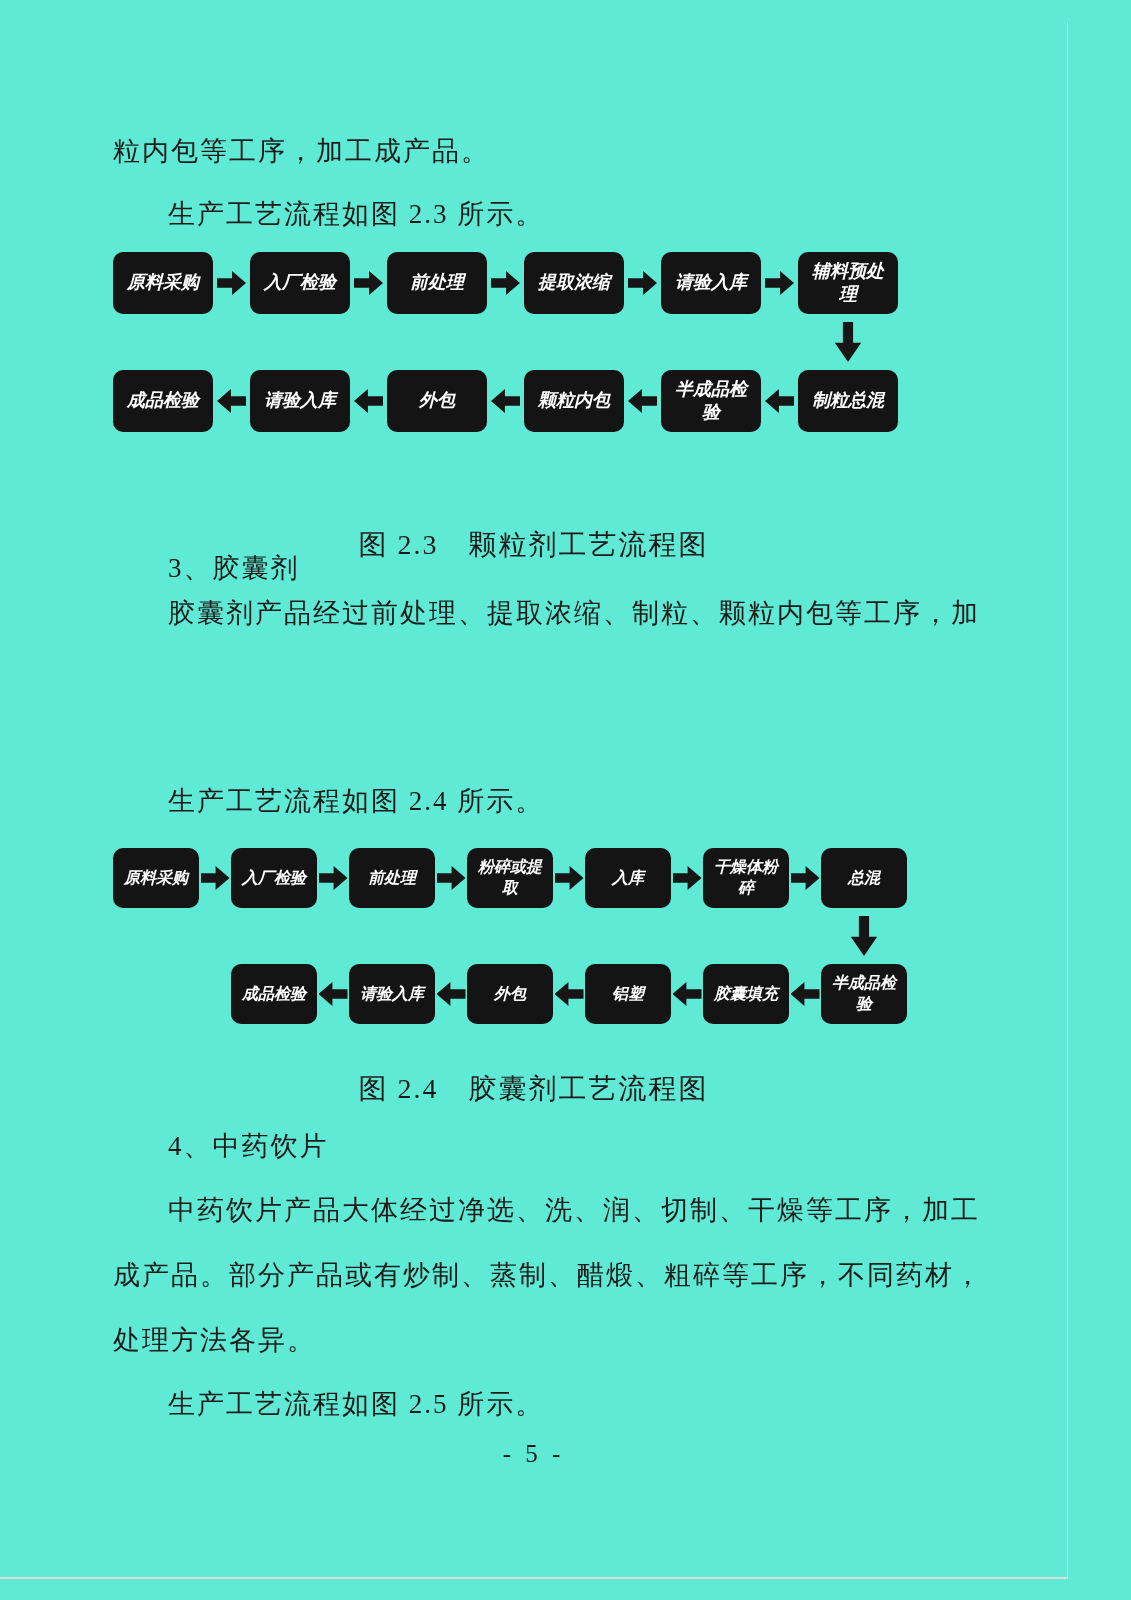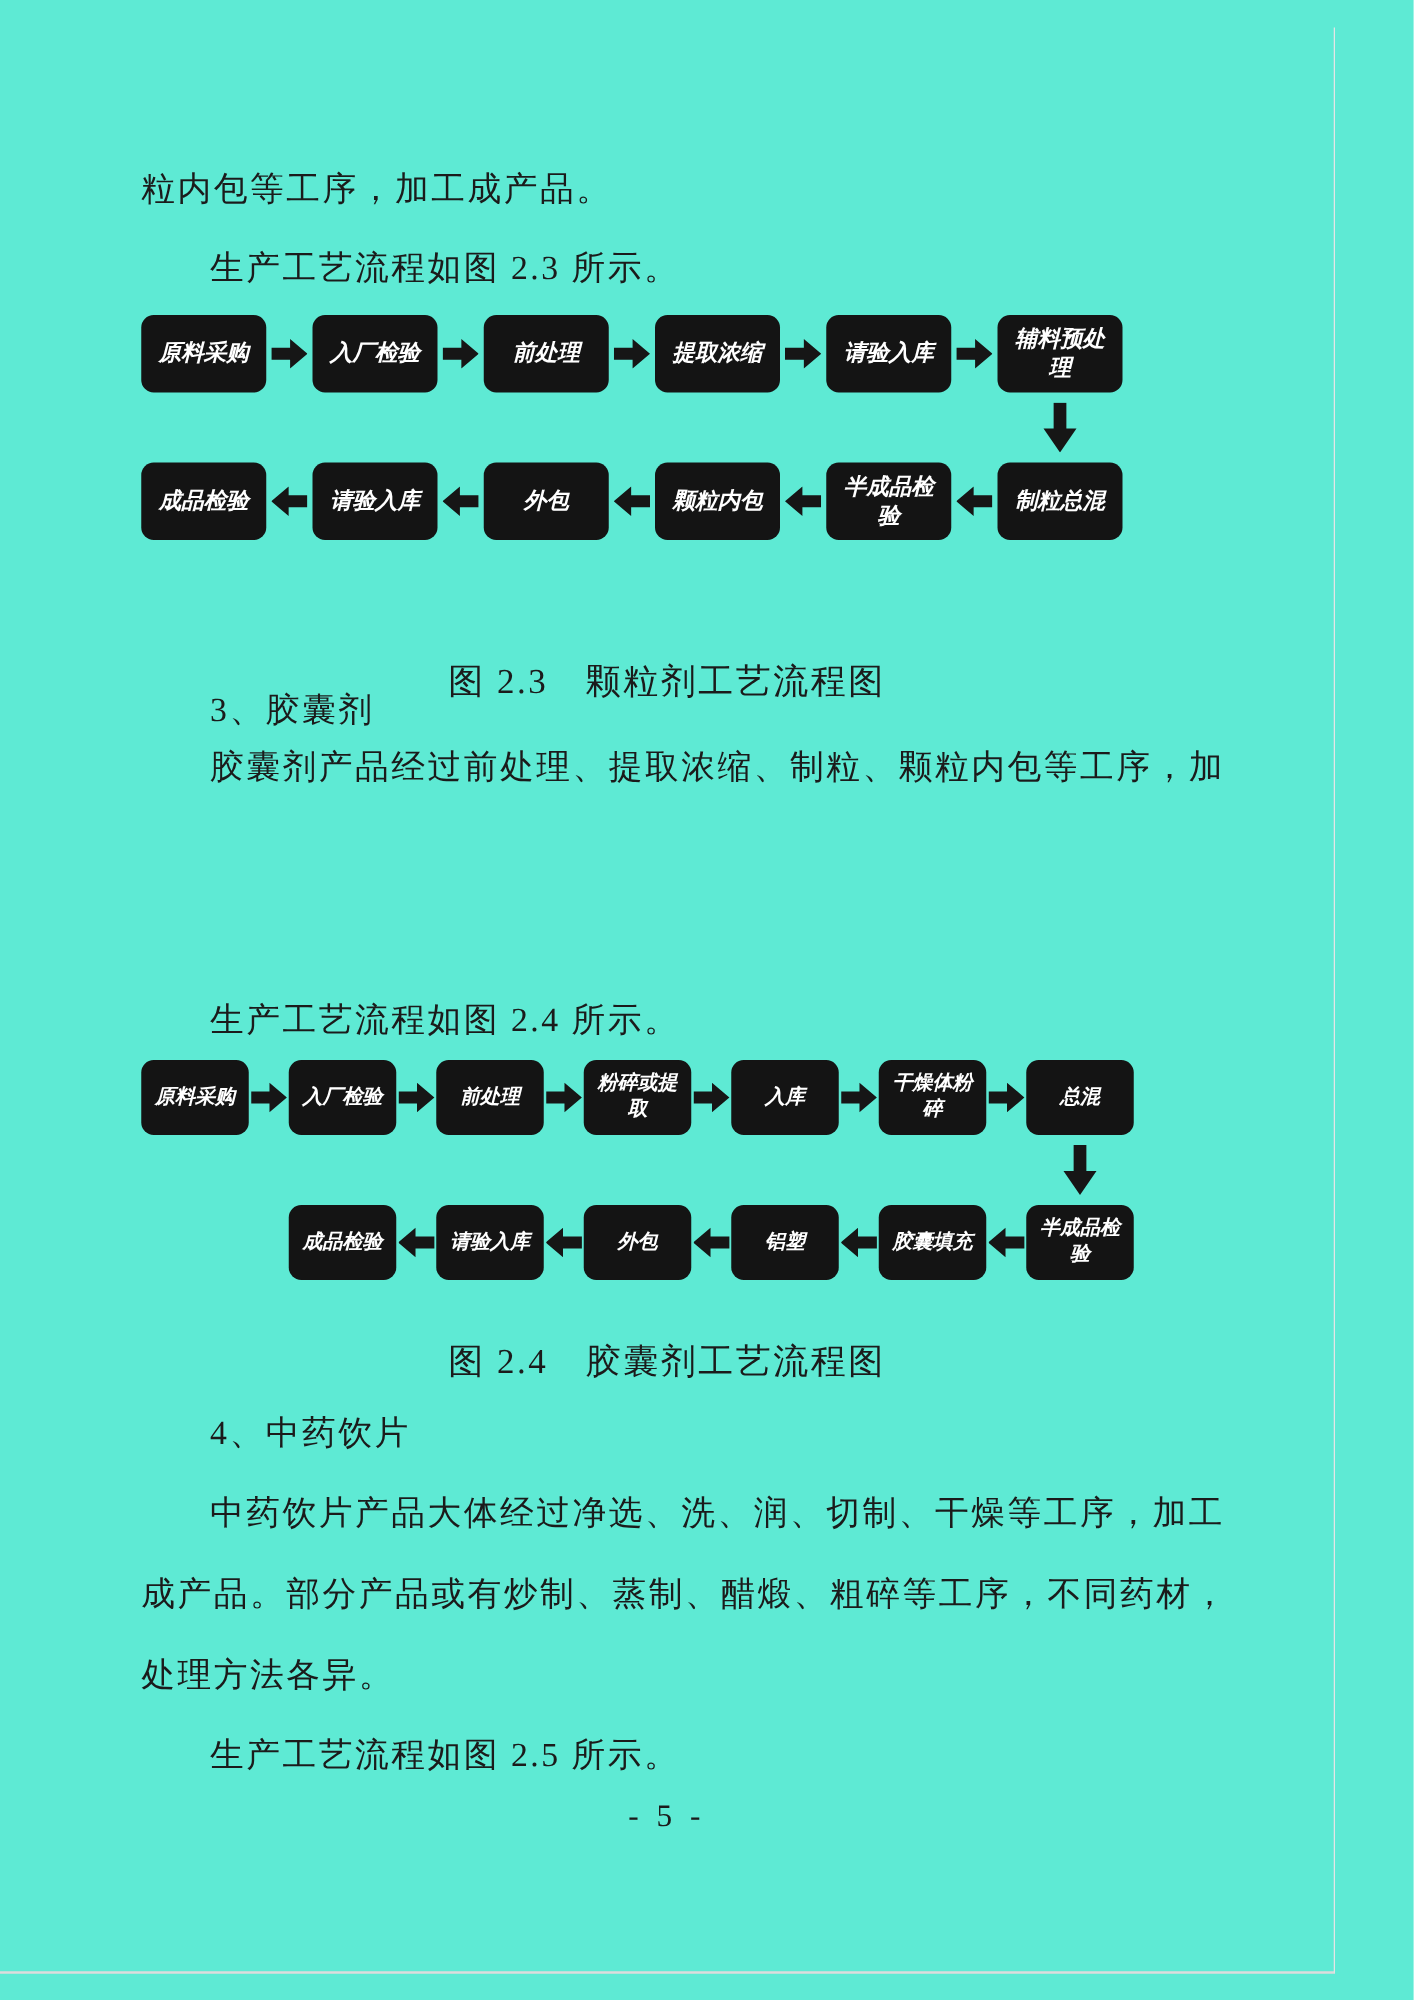--- a/index.html
+++ b/index.html
@@ -110,21 +110,21 @@
           <span class="arrow-l"></span>
         </div>
       <div class="fbox">制粒总混</div>
     </div>
   </div>
 
   <div class="caption" style="top:480px;margin-top:46px;">图 2.3　颗粒剂工艺流程图</div>
   <div class="tline indent" style="top:550px;">3、胶囊剂</div>
 
   <div class="tline indent" style="top:595px;">胶囊剂产品经过前处理、提取浓缩、制粒、颗粒内包等工序，加</div>
-  <div class="tline indent" style="top:783px;margin-top:15px;">生产工艺流程如图 2.4 所示。</div>
+  <div class="tline indent" style="top:783px;">生产工艺流程如图 2.4 所示。</div>
 
   <div class="fc fc2" style="left:113px; top:848px; width:794px;">
     <div class="fc-row">
       <div class="fbox">原料采购</div>
       <div class="agap">
           <span class="arrow-r"></span>
         </div>
       <div class="fbox">入厂检验</div>
       <div class="agap">
           <span class="arrow-r"></span>

